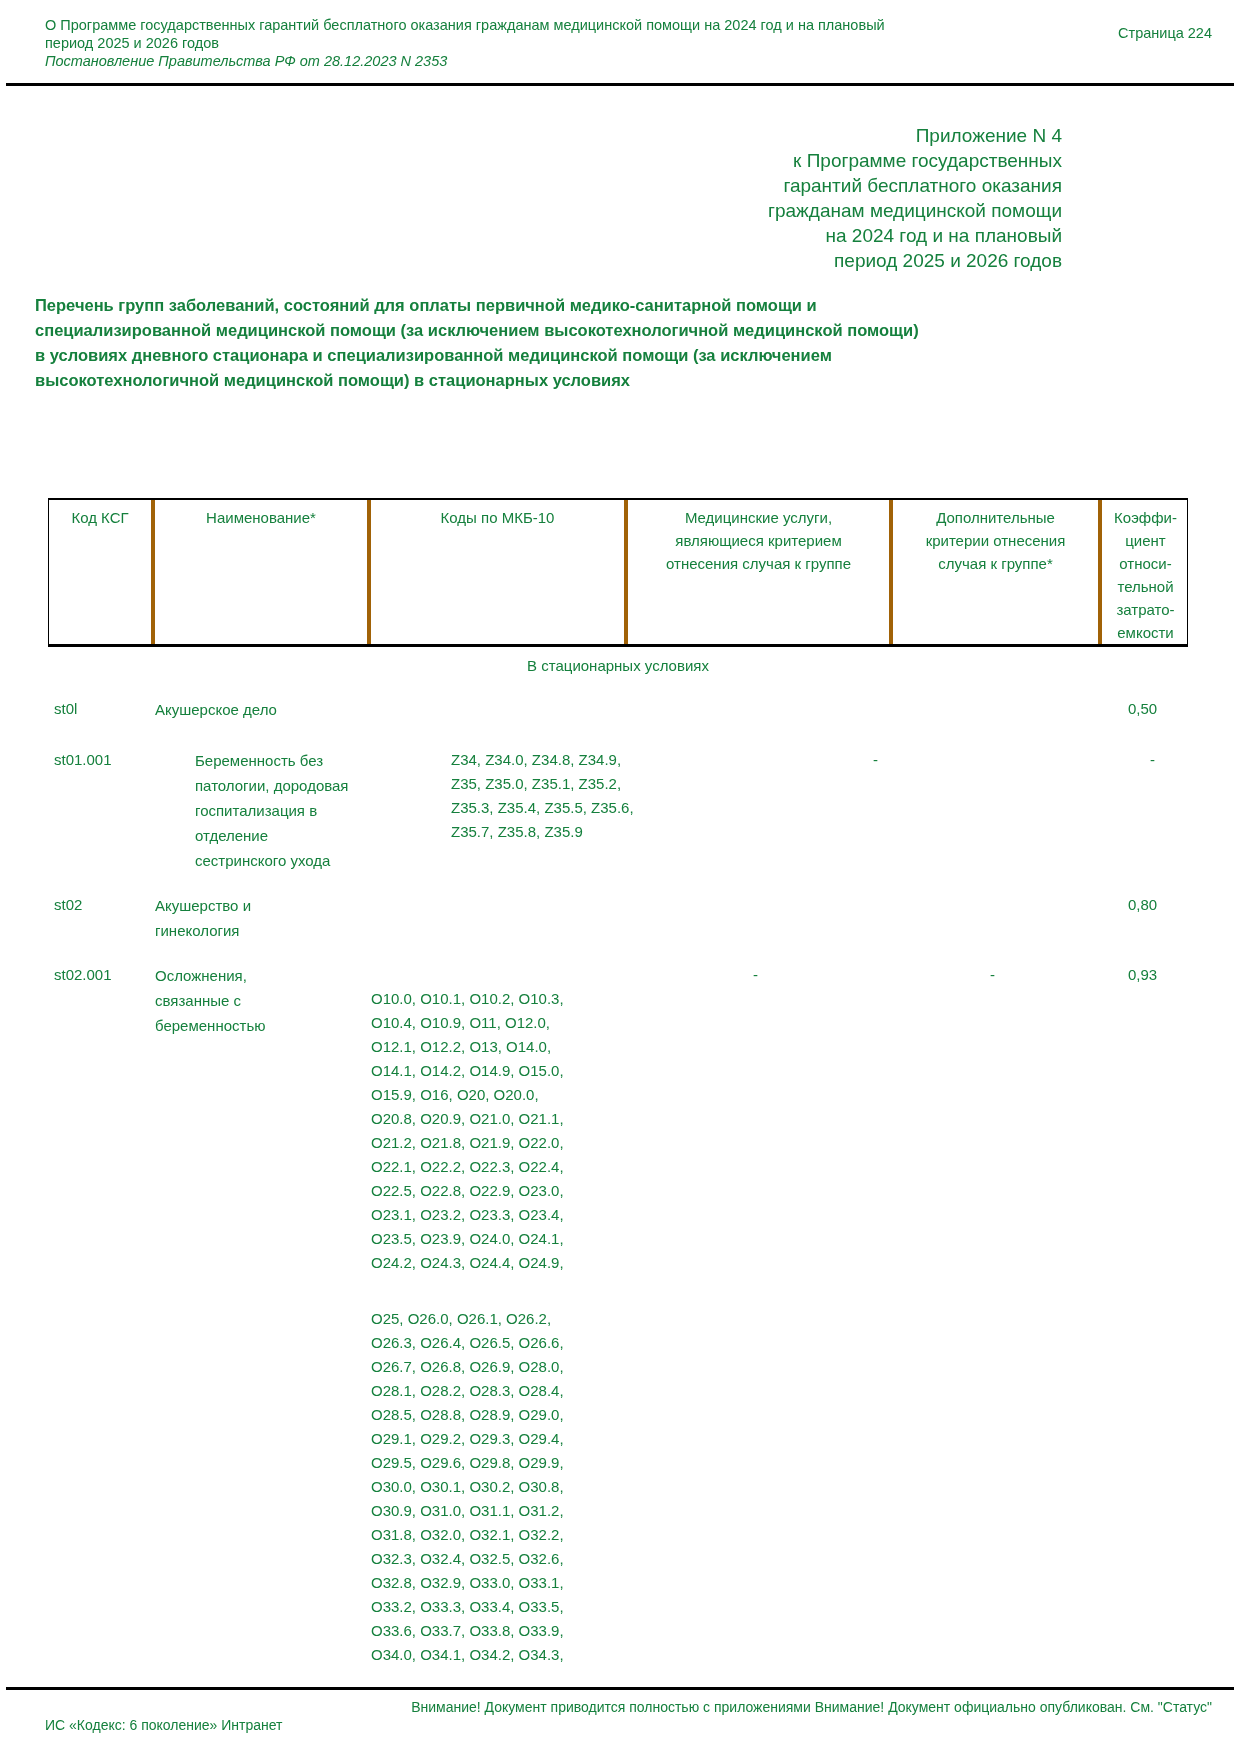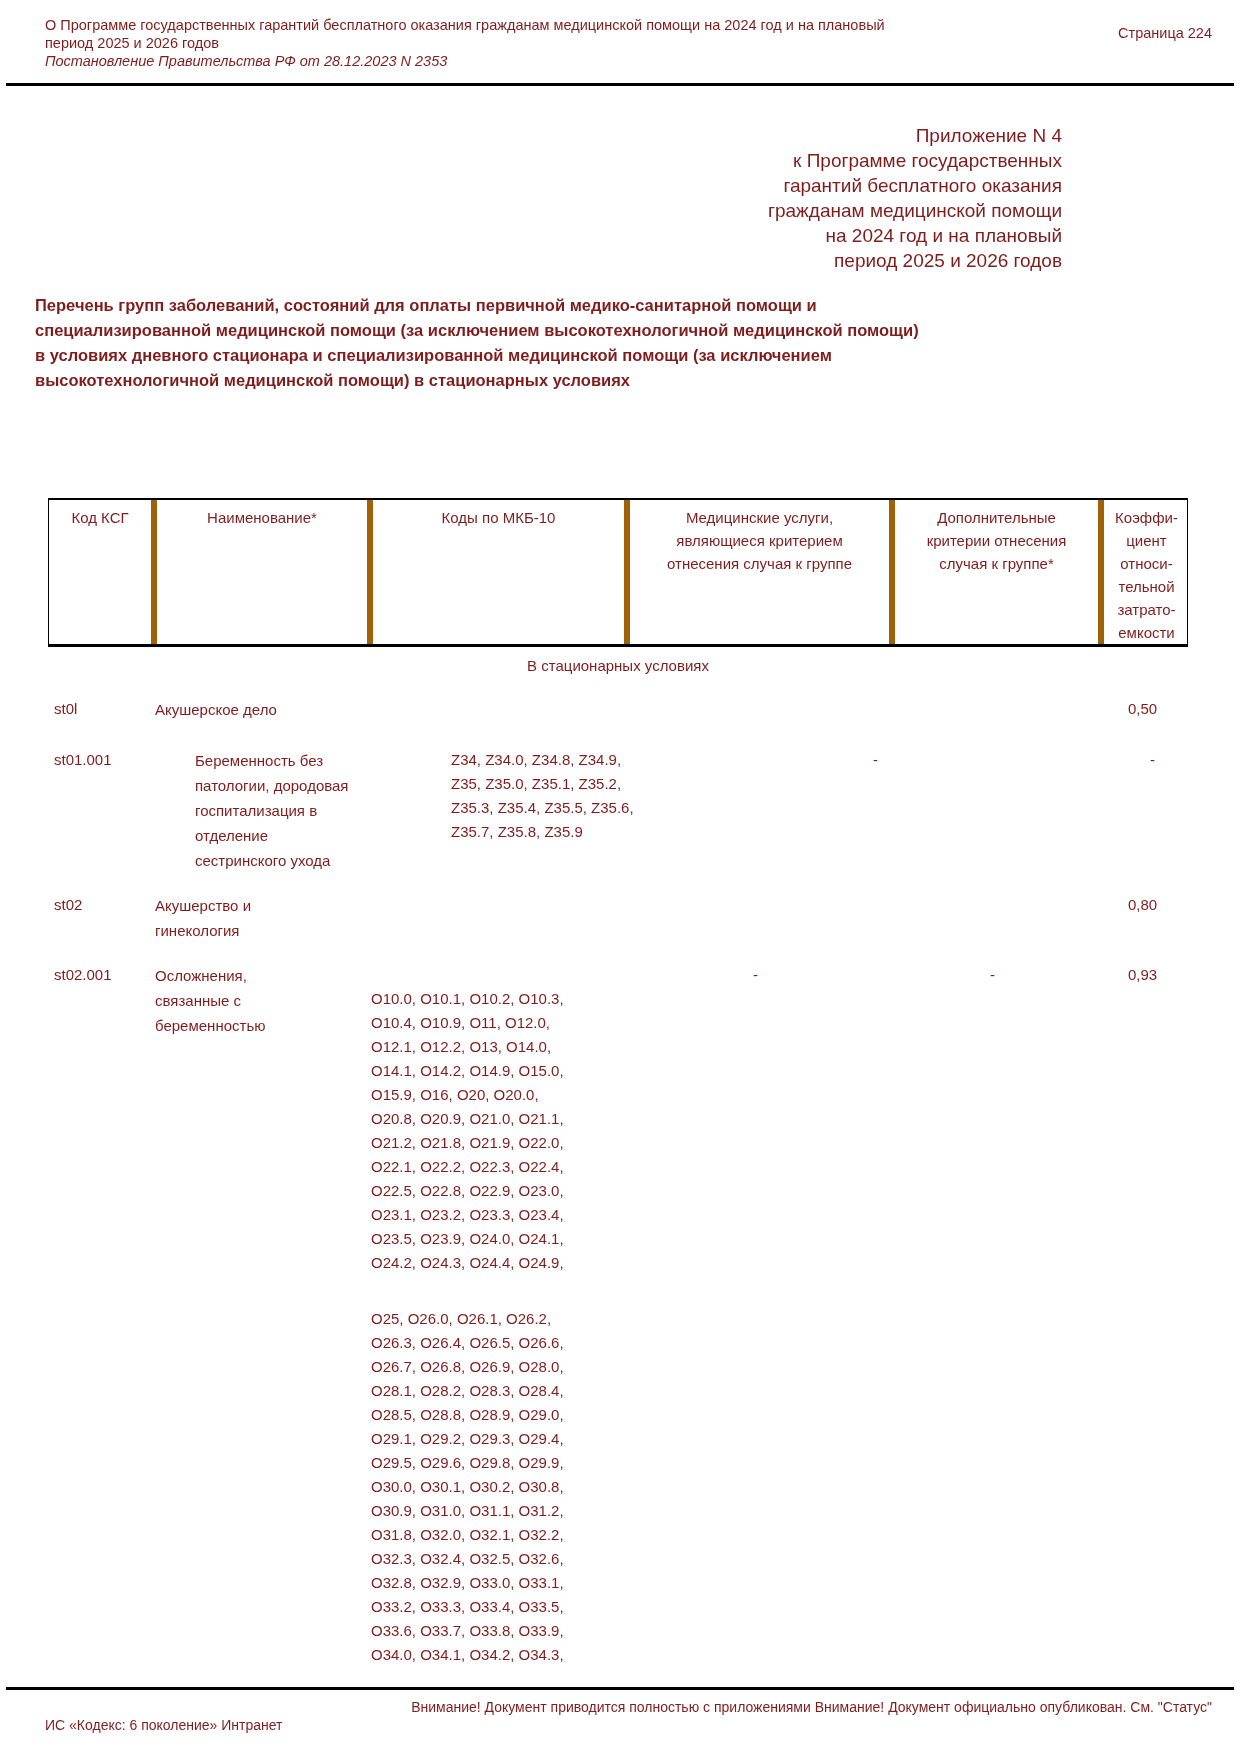--- a/index.html
+++ b/index.html
@@ -1,18 +1,18 @@
 <!DOCTYPE html>
 <html><head>
 <meta charset="utf-8">
 <style>
   html,body { margin:0; padding:0; background:#888; }
   .page {
     width:1240px; height:1755px; margin:0 auto; position:relative;
-    background:#ffffff; color:#7f1d1d; overflow:hidden;
+    background:#ffffff; color:#15803d; overflow:hidden;
     font-family:"Liberation Sans", sans-serif;
   }
 
   
   .top-header { position:relative; padding:16px 28px 0 45px; font-size:14.5px; line-height:18px; }
   .th-title { width:1060px; white-space:pre-line; }
   .th-page  { position:absolute; top:24px; right:28px; }
   .th-sub   { font-style:italic; }
 
   .top-rule { border:none; border-top:3px solid #000; margin:13px 6px 0 6px; }
@@ -30,21 +30,21 @@
                 font-size:16.5px; line-height:25px; white-space:pre-line; }
 
   
   .tbl { margin:105px 0 0 48px; width:1140px; }
   .tbl-head {
     display:grid; grid-template-columns:102px 216px 257px 265px 209px 91px;
     border-top:2px solid #000; border-bottom:3px solid #000;
     border-left:1px solid #000; border-right:1px solid #000;
     box-sizing:border-box; min-height:142px;
   }
-  .th-cell { border-left:6px solid #a16207; padding:6px 3px 0 3px; text-align:center;
+  .th-cell { border-left:4px solid #a16207; padding:6px 3px 0 3px; text-align:center;
              font-size:15px; line-height:23px; white-space:pre-line; }
   .th-cell:first-child { border-left:none; }
 
   .section-label { width:1140px; margin-top:9px; text-align:center; font-size:15px; line-height:20px; }
 
   .row { display:grid; grid-template-columns:102px 216px 257px 265px 209px 91px; font-size:15px; line-height:24px; }
   .r1 { margin-top:21px; }
   .r2 { margin-top:26px;gap:40px; }
   .r3 { margin-top:20px; }
   .r4 { margin-top:20px; }

